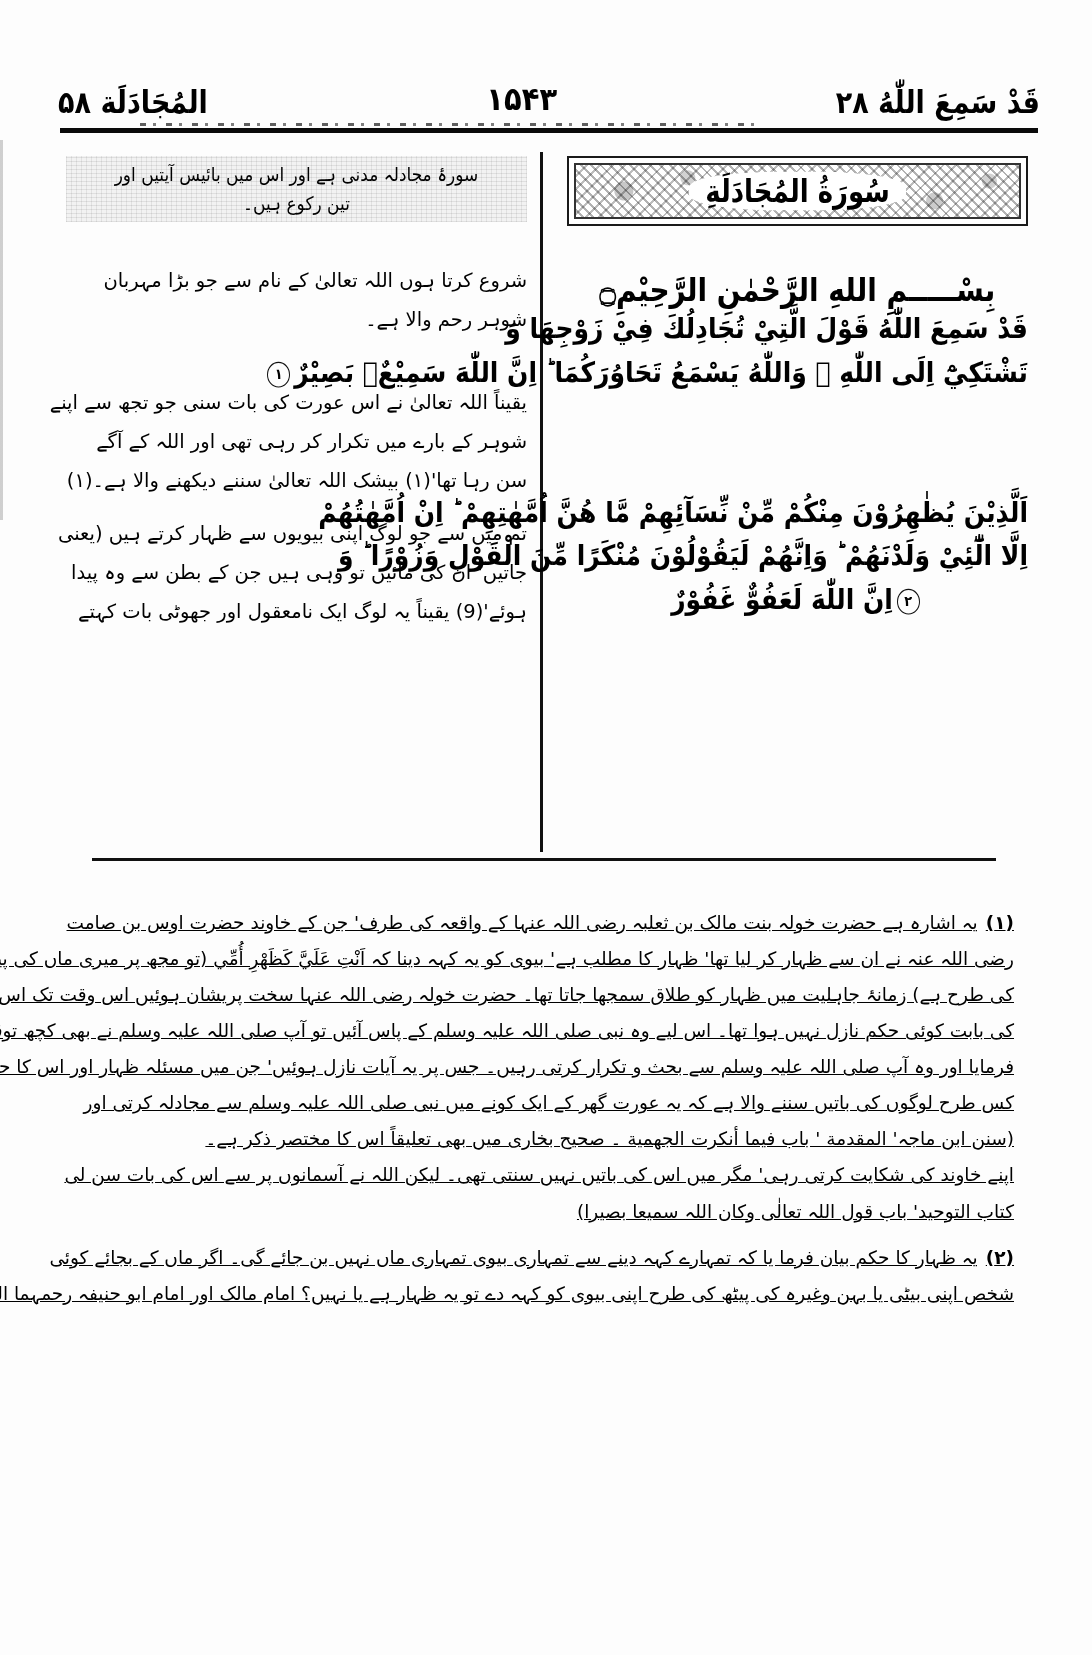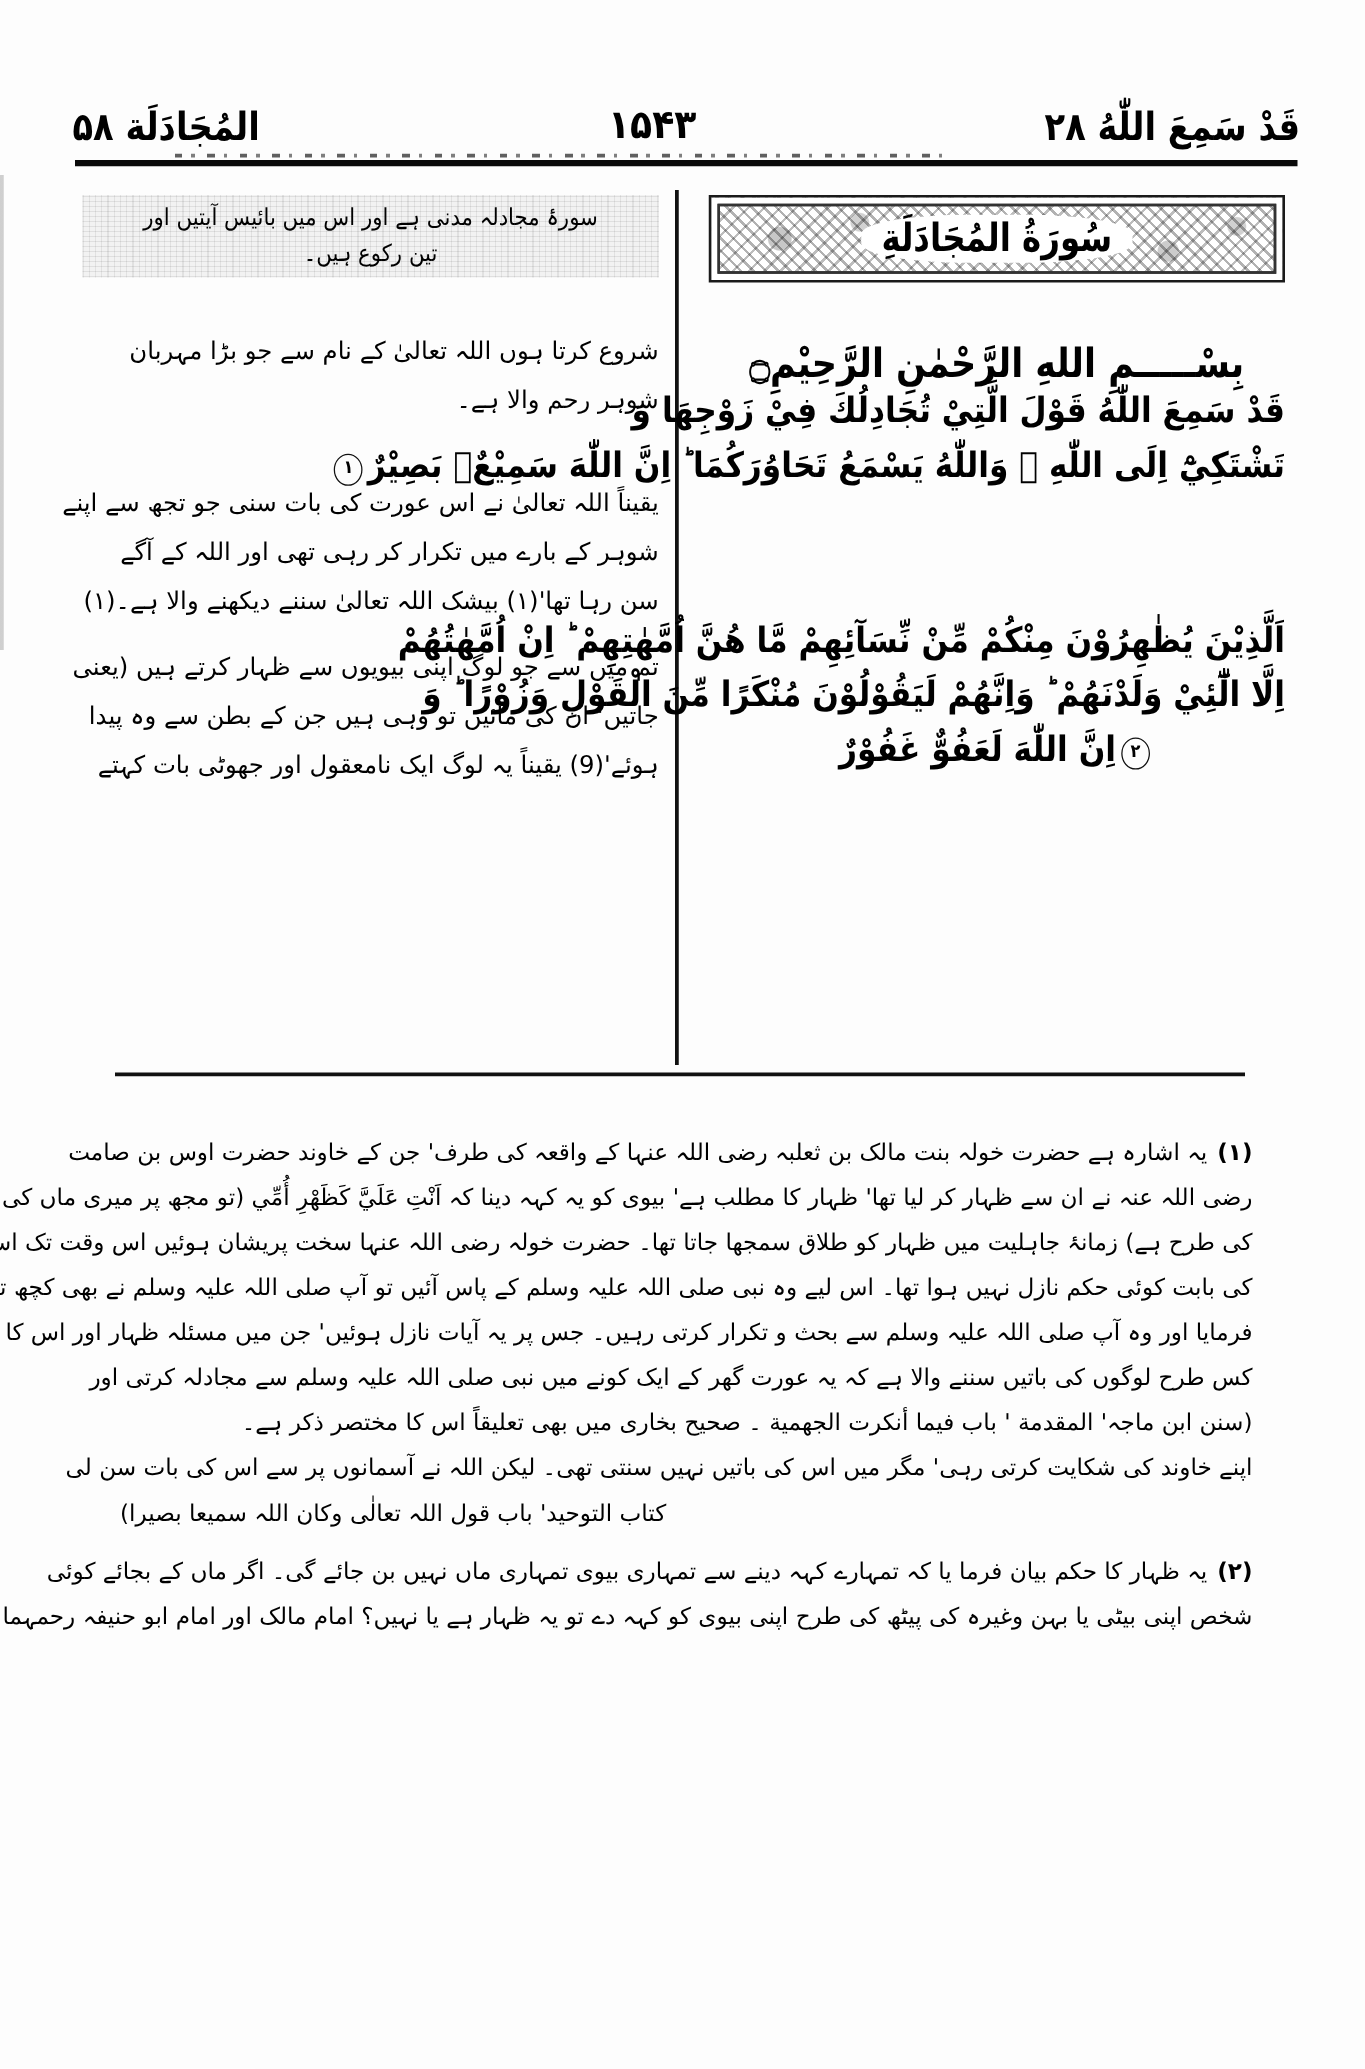--- a/index.html
+++ b/index.html
@@ -210,34 +210,35 @@
     left: 92px;
     width: 904px;
     height: 3px;
     background: #111;
   }
 
   
   .footnotes {
     position: absolute;
     top: 905px;
-    left: 96px;
+    left: 108px;
     width: 906px;
     direction: rtl;
     font-size: 18.5px;
     line-height: 1.95;
     font-weight: 500;
+    text-decoration: underline;
   }
   .fn { margin-bottom: 10px; }
   .fn-line {
     display: block;
     white-space: nowrap;
     text-align: justify;
   }
-  .fn-line.center { text-align: left; }
+  .fn-line.center { text-align: right; }
   .fn-marker { font-weight: 700; margin-left: 8px; }
 
   
   .scan-edge-left {
     position: absolute;
     top: 0; left: 0; width: 3px; height: 1655px;
     background: linear-gradient(180deg, transparent 0 140px, rgba(0,0,0,.18) 140px 520px, transparent 520px 100%);
   }
 </style>
 </head>

